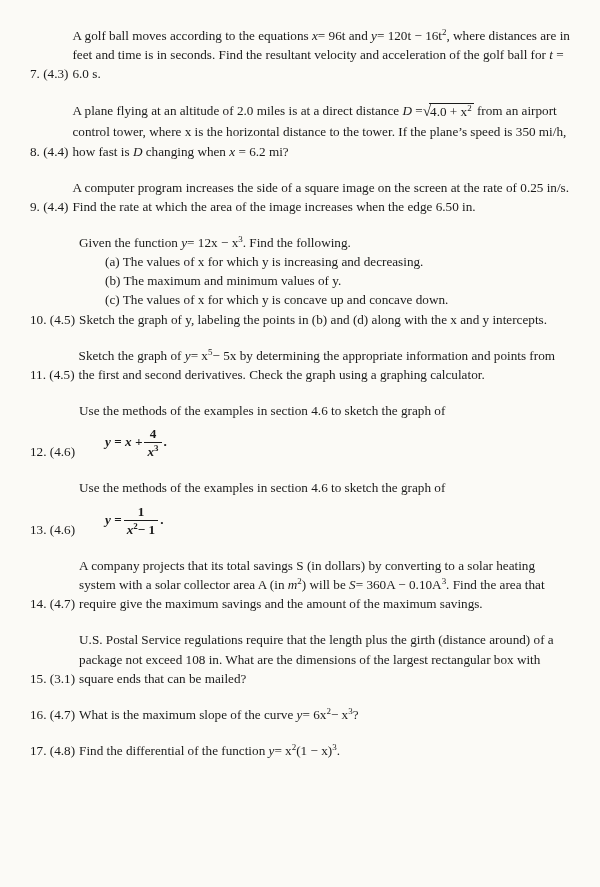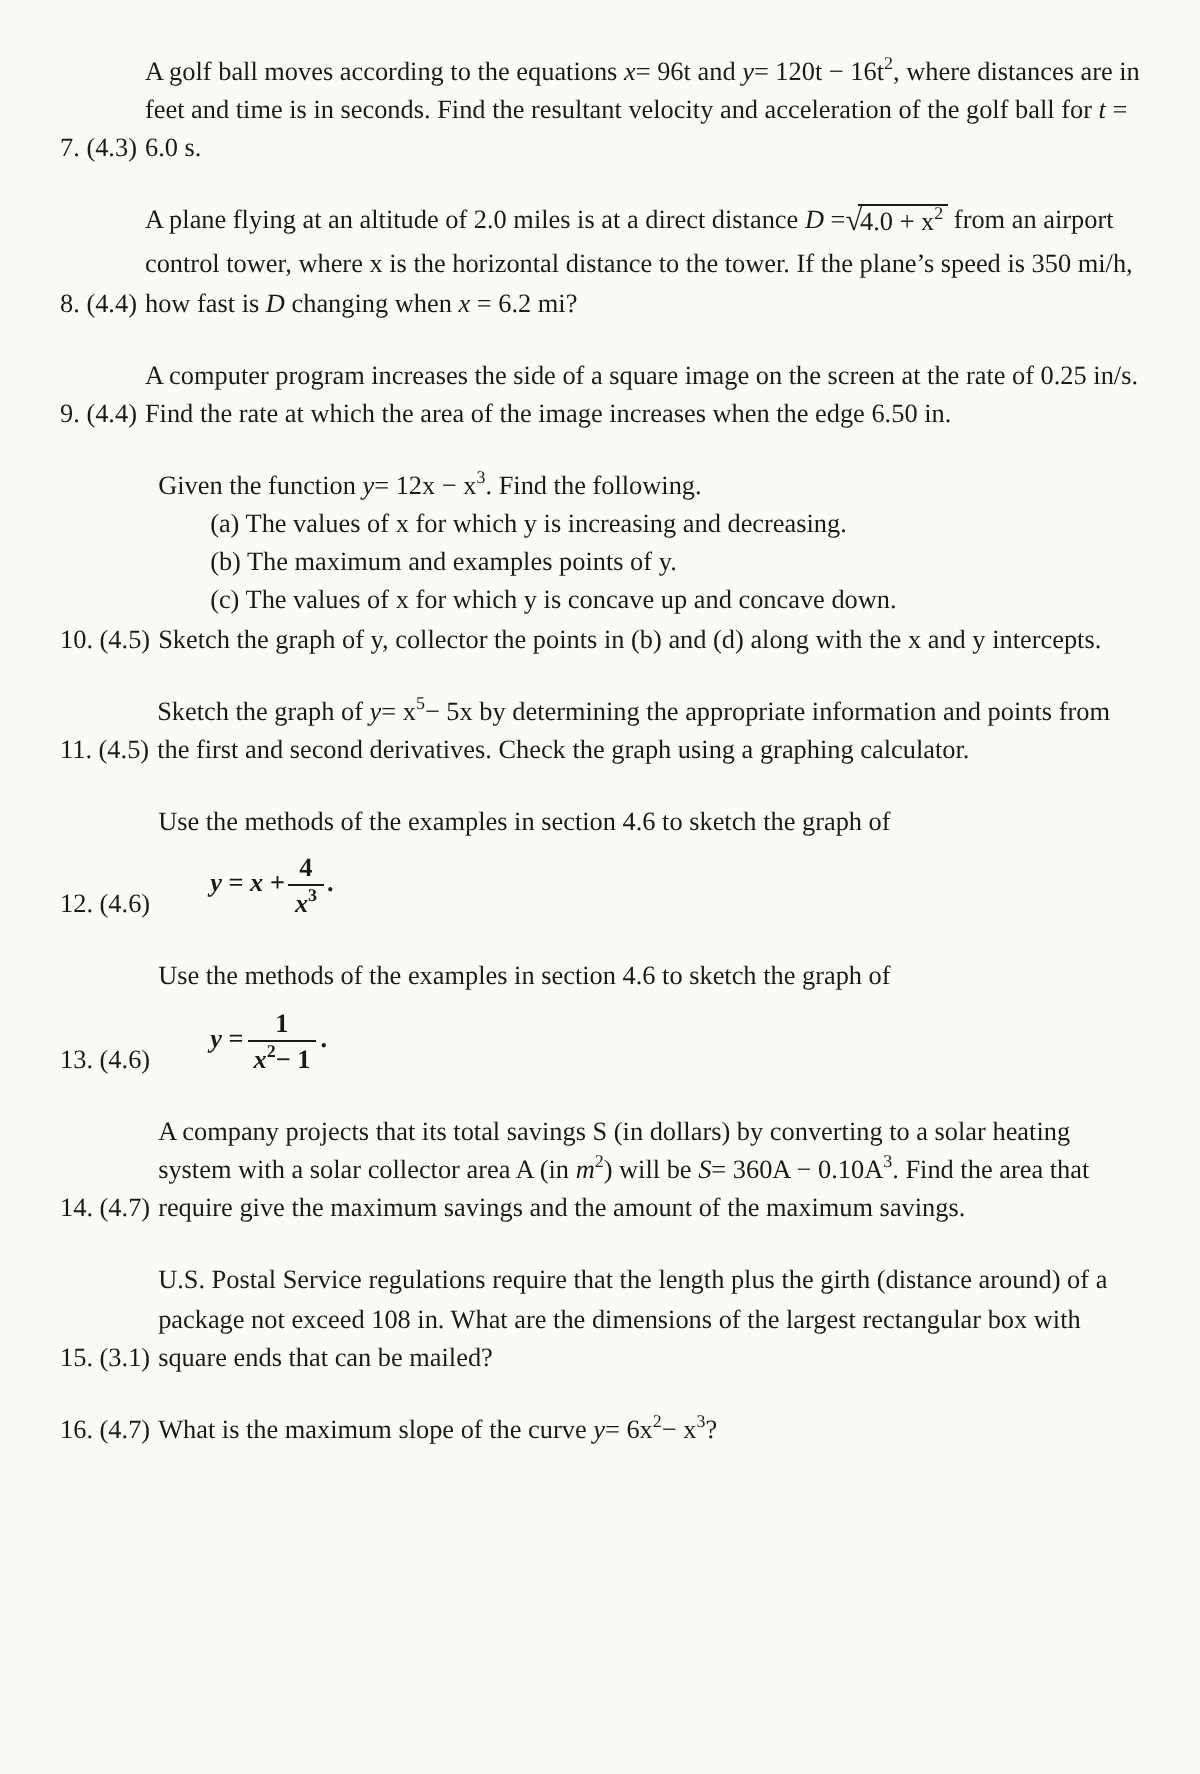--- a/index.html
+++ b/index.html
@@ -144,24 +144,24 @@
 
   <div class="problem">
     <span class="num">10. (4.5)</span>
     <div class="body">
       <p class="para">
         <span>Given the function</span>
         <span class="mi">y</span><span class="mn">= 12x − x</span><sup class="exp">3</sup><span>. Find the following.</span>
       </p>
       <ul class="sublist">
         <li>(a) The values of x for which y is increasing and decreasing.</li>
-        <li>(b) The maximum and examples points of y.</li>
+        <li>(b) The maximum and minimum values of y.</li>
         <li>(c) The values of x for which y is concave up and concave down.</li>
       </ul>
-      <p class="para">Sketch the graph of y, collector the points in (b) and (d) along with the x and y intercepts.</p>
+      <p class="para">Sketch the graph of y, labeling the points in (b) and (d) along with the x and y intercepts.</p>
     </div>
   </div>
 
   <div class="problem">
     <span class="num">11. (4.5)</span>
     <div class="body">
       <p class="para">
         <span>Sketch the graph of</span>
         <span class="mi">y</span><span class="mn">= x</span><sup class="exp">5</sup><span class="mn">− 5x</span>
         <span>by determining the appropriate information and points from the first and second derivatives. Check the graph using a graphing calculator.</span>
@@ -213,14 +213,23 @@
   <div class="problem">
     <span class="num">16. (4.7)</span>
     <div class="body">
       <p class="para">
         <span>What is the maximum slope of the curve</span>
         <span class="mi">y</span><span class="mn">= 6x</span><sup class="exp">2</sup><span class="mn">− x</span><sup class="exp">3</sup><span>?</span>
       </p>
     </div>
   </div>
 
+  <div class="problem">
+    <span class="num">17. (4.8)</span>
+    <div class="body">
+      <p class="para">
+        <span>Find the differential of the function</span>
+        <span class="mi">y</span><span class="mn">= x</span><sup class="exp">2</sup><span class="mn">(1 − x)</span><sup class="exp">3</sup><span>.</span>
+      </p>
+    </div>
+  </div>
 
 </div>
 
 </body></html>

